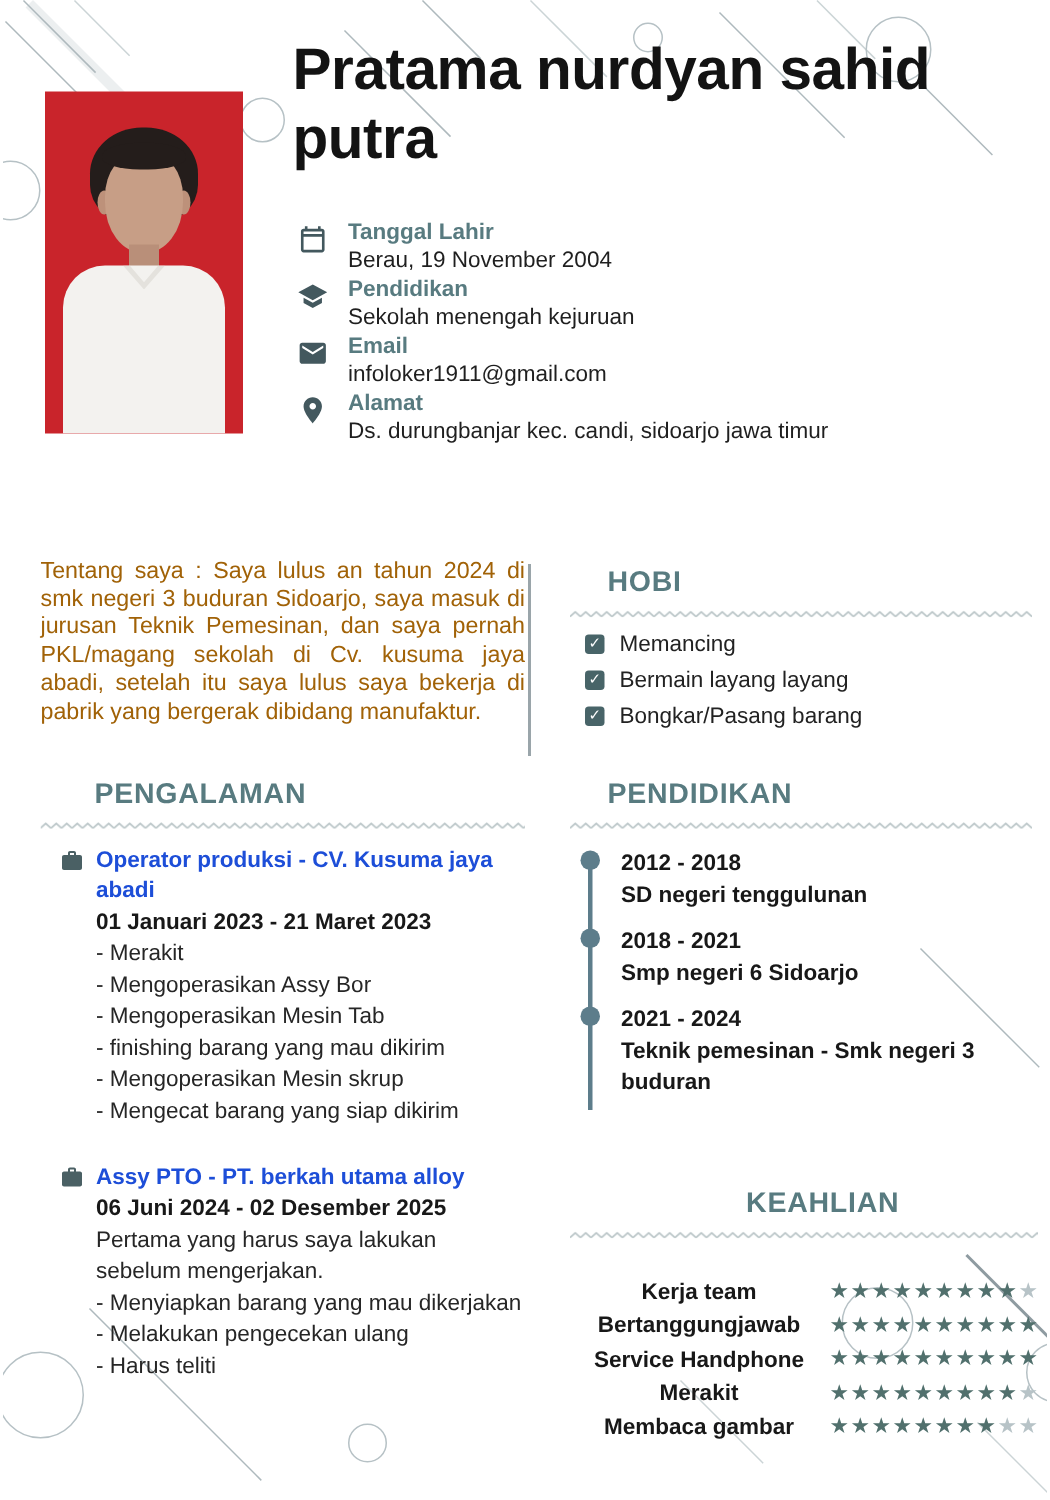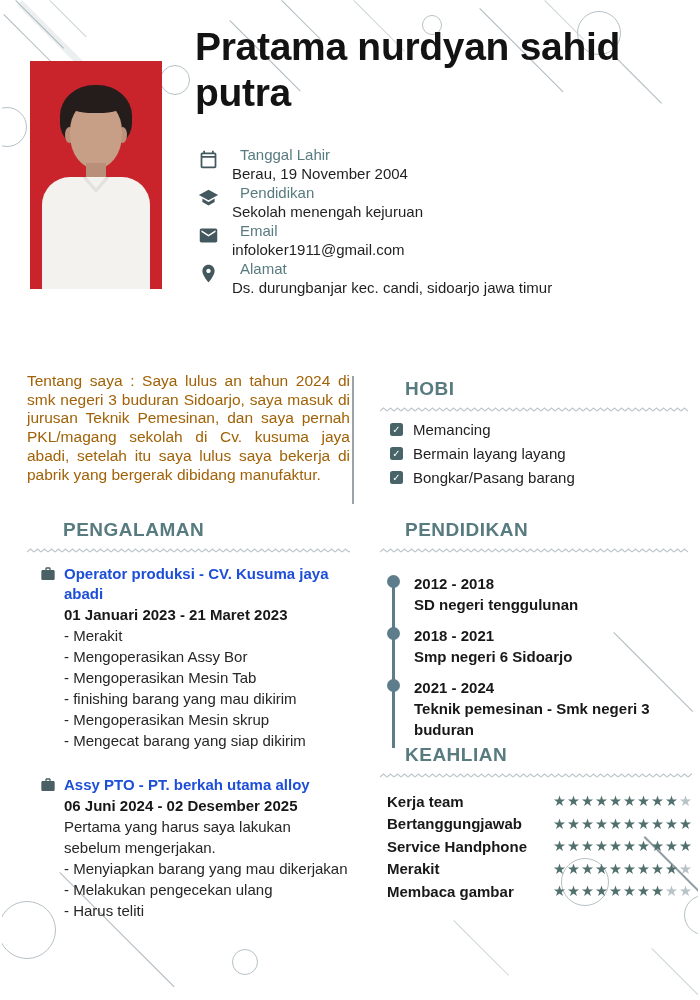--- a/index.html
+++ b/index.html
@@ -34,21 +34,21 @@
   .p-neck{position:absolute;left:56px;top:102px;width:20px;height:20px;background:#b98f79;}
   .p-shirt{position:absolute;left:12px;top:116px;width:108px;height:112px;background:#f3f2ef;border-radius:28px 28px 0 0;}
   .p-collar{position:absolute;left:52px;top:116px;width:28px;height:16px;background:#e4e2dd;clip-path:polygon(0 0,50% 100%,100% 0,84% 0,50% 70%,16% 0);}
 
   
   .page-title{position:absolute;left:193px;top:24px;width:488px;font-size:39px;font-weight:700;line-height:1.18;letter-spacing:-.3px;color:#131313;}
   .contacts{position:absolute;left:196px;top:146px;width:480px;}
   .contact-item{display:flex;margin-bottom:1px;}
   .c-icon{width:21px;height:21px;margin-right:13px;margin-top:3px;flex:0 0 auto;}
   .c-icon svg{width:21px;height:21px;fill:var(--icon);}
-  .c-label{font-size:15px;font-weight:400;color:var(--accent);line-height:18px;margin-left:8px;}
+  .c-label{font-size:15px;font-weight:700;color:var(--accent);line-height:18px;}
   .c-value{font-size:15px;color:#1f1f1f;line-height:19px;}
 
   
   .sec-title{font-size:19px;font-weight:700;letter-spacing:.5px;color:var(--accent);margin-bottom:7px;}
   .wavy{display:block;}
 
   .about{position:absolute;left:25px;top:372px;width:323px;font-size:15.5px;line-height:18.7px;text-align:justify;color:#a16207;}
   .v-divider{position:absolute;left:350px;top:376px;width:2px;height:128px;background:#9aa5aa;}
 
   .hobi{position:absolute;left:378px;top:378px;width:308px;}
@@ -63,30 +63,30 @@
   .xp-entry{display:flex;margin-top:11px;}
   .xp-entry.second{margin-top:24px;}
   .xp-icon{width:16px;height:16px;margin:2px 8px 0 13px;flex:0 0 auto;}
   .xp-icon svg{width:16px;height:16px;fill:#4a6064;}
   .xp-title{font-size:15px;font-weight:700;line-height:20px;color:#1d4ed8;}
   .xp-period{font-size:15px;font-weight:700;line-height:21px;color:#181818;}
   .xp-line{font-size:15px;line-height:21px;color:#262626;}
 
   .pendidikan{position:absolute;left:378px;top:519px;width:308px;}
   .pendidikan .sec-title{margin-left:25px;}
-  .tl{position:relative;margin-left:12px;padding-left:22px;margin-top:20px;}
+  .tl{position:relative;margin-left:12px;padding-left:22px;margin-top:12px;}
   .tl-line{position:absolute;left:0;top:8px;bottom:-8px;width:3px;background:var(--timeline);}
   .tl-entry{position:relative;margin-bottom:10px;}
   .tl-dot{position:absolute;left:-27px;top:2px;width:13px;height:13px;border-radius:50%;background:var(--timeline);}
   .tl-period{font-size:15px;font-weight:700;line-height:21px;color:#181818;}
   .tl-school{font-size:15px;font-weight:700;line-height:21px;color:#181818;}
 
-  .keahlian{position:absolute;left:378px;top:744px;width:312px;}
+  .keahlian{position:absolute;left:378px;top:792px;width:312px;text-align:center;}
   .keahlian .sec-title{margin-left:25px;}
-  .skills{margin-top:12px;padding-left:7px;}
+  .skills{margin-top:24px;padding-left:7px;}
   .skill-row{display:flex;align-items:center;height:22.5px;}
   .skill-name{font-size:15px;font-weight:700;color:#181818;width:158px;flex:0 0 auto;}
   .skill-stars{margin-left:auto;font-family:"DejaVu Sans",sans-serif;font-size:14.5px;line-height:1;white-space:nowrap;}
   .skill-stars .star{color:var(--star-empty);margin-left:1px;}
   .skill-stars .star.filled{color:var(--star-filled);}
 </style>
 </head>
 <body>
 
 <svg width="0" height="0" style="position:absolute" aria-hidden="true">

